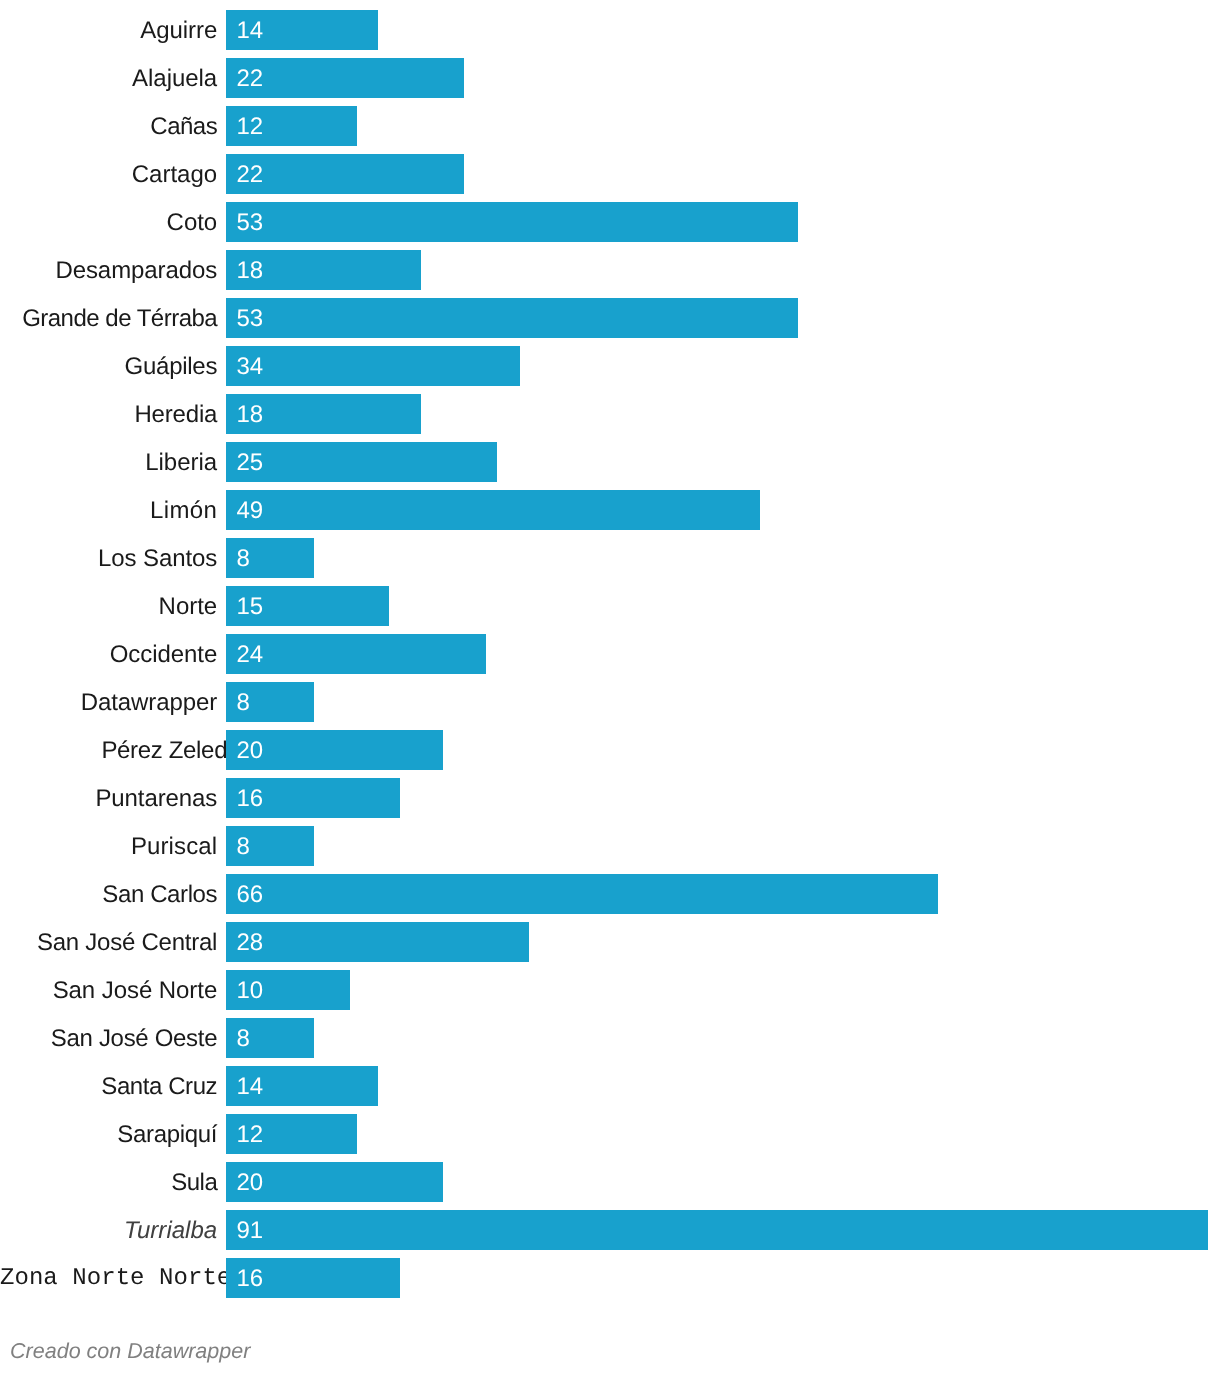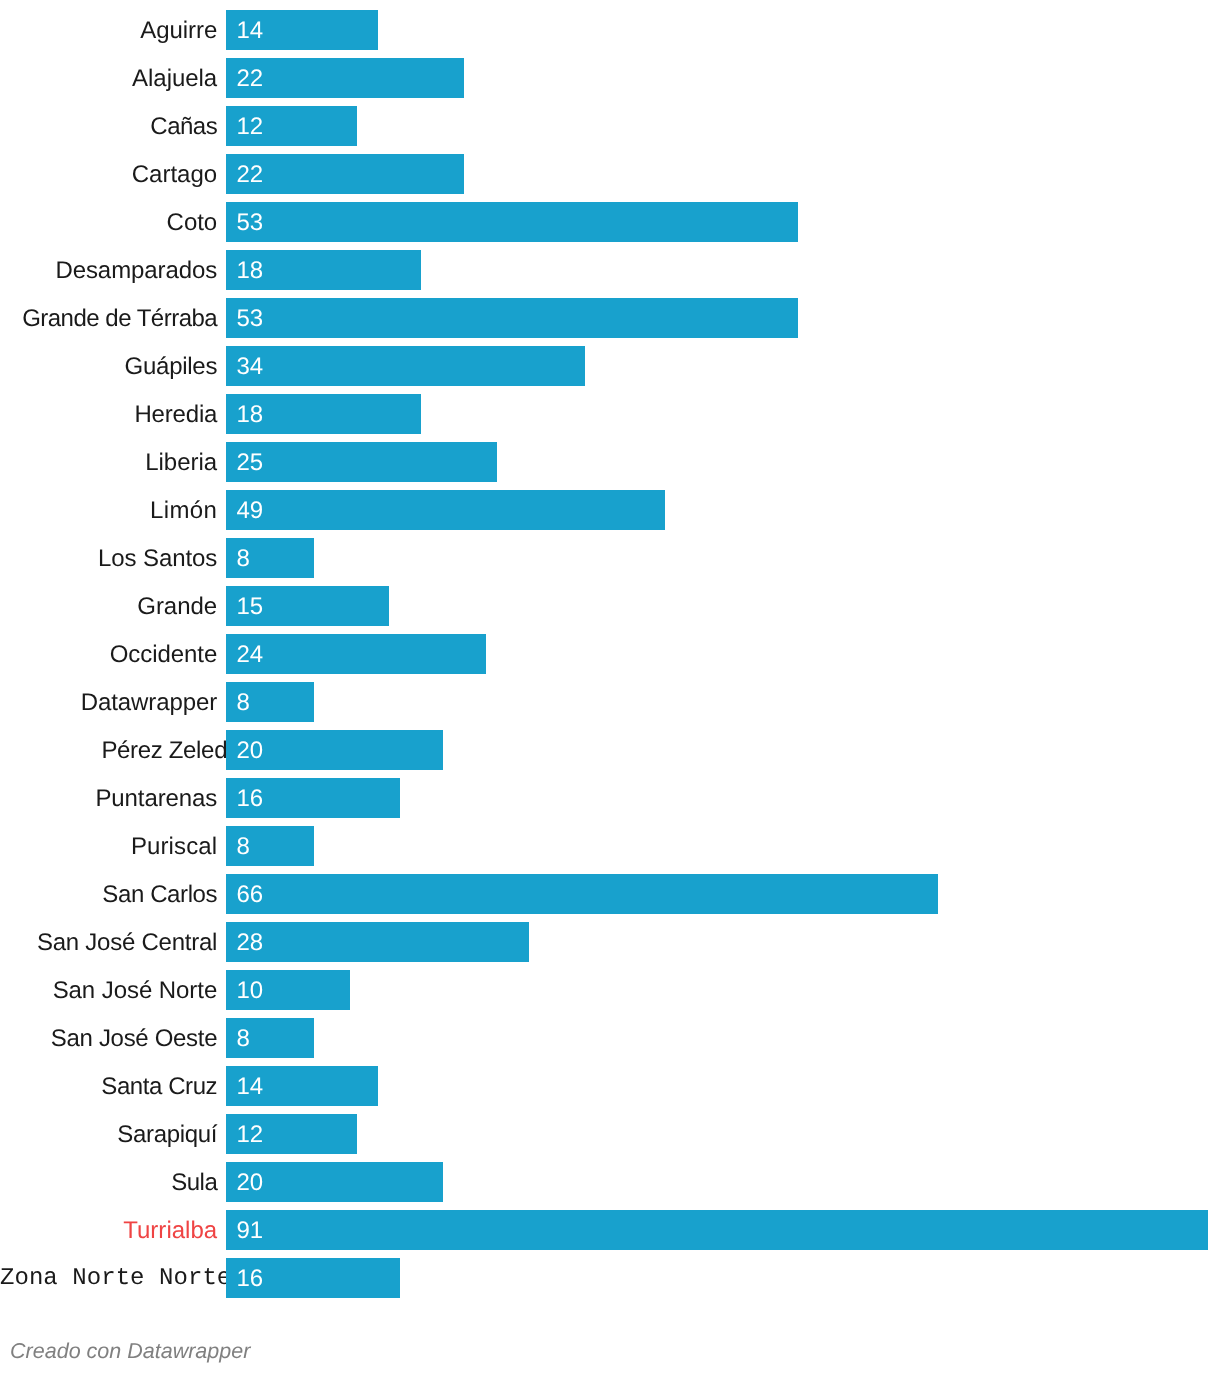--- a/index.html
+++ b/index.html
@@ -77,21 +77,21 @@
    <div class="cat" style="letter-spacing: -0.508px; margin-right: 0.508px; color: rgb(26, 26, 26);">Grande de Térraba</div>
    <div class="barwrap">
     <div class="bar" style="width: 572.163px; background: rgb(24, 161, 205);">
             <span class="val" style="color: rgb(255, 255, 255);">53</span>
           </div>
    </div>
   </div>
   <div class="row">
    <div class="cat" style="letter-spacing: -0.261px; margin-right: 0.261px; color: rgb(26, 26, 26);">Guápiles</div>
    <div class="barwrap">
-    <div class="bar" style="width: 331px; background: rgb(24, 161, 205); padding-left: 28px;">
+    <div class="bar" style="width: 294px; background: rgb(24, 161, 205);">
             <span class="val" style="color: rgb(255, 255, 255);">34</span>
           </div>
    </div>
   </div>
   <div class="row">
    <div class="cat" style="letter-spacing: -0.189px; margin-right: 0.189px; color: rgb(26, 26, 26);">Heredia</div>
    <div class="barwrap">
     <div class="bar" style="width: 195.178px; background: rgb(24, 161, 205);">
             <span class="val" style="color: rgb(255, 255, 255);">18</span>
           </div>
@@ -101,35 +101,35 @@
    <div class="cat" style="letter-spacing: -0.01px; margin-right: 0.01px; color: rgb(26, 26, 26);">Liberia</div>
    <div class="barwrap">
     <div class="bar" style="width: 270.575px; background: rgb(24, 161, 205);">
             <span class="val" style="color: rgb(255, 255, 255);">25</span>
           </div>
    </div>
   </div>
   <div class="row">
    <div class="cat" style="letter-spacing: 0.346px; margin-right: -0.346px; color: rgb(26, 26, 26);">Limón</div>
    <div class="barwrap">
-    <div class="bar" style="width: 439px; background: rgb(24, 161, 205);">
+    <div class="bar" style="width: 534px; background: rgb(24, 161, 205);">
             <span class="val" style="color: rgb(255, 255, 255);">49</span>
           </div>
    </div>
   </div>
   <div class="row">
    <div class="cat" style="letter-spacing: -0.098px; margin-right: 0.098px; color: rgb(26, 26, 26);">Los Santos</div>
    <div class="barwrap">
     <div class="bar" style="width: 87.468px; background: rgb(24, 161, 205);">
             <span class="val" style="color: rgb(255, 255, 255);">8</span>
           </div>
    </div>
   </div>
   <div class="row">
-   <div class="cat" style="letter-spacing: -0.019px; margin-right: 0.019px; color: rgb(26, 26, 26);">Grande</div>
+   <div class="cat" style="letter-spacing: -0.019px; margin-right: 0.019px; color: rgb(26, 26, 26);">Norte</div>
    <div class="barwrap">
     <div class="bar" style="width: 162.865px; background: rgb(24, 161, 205);">
             <span class="val" style="color: rgb(255, 255, 255);">15</span>
           </div>
    </div>
   </div>
   <div class="row">
    <div class="cat" style="letter-spacing: -0.062px; margin-right: 0.062px; color: rgb(26, 26, 26);">Occidente</div>
    <div class="barwrap">
     <div class="bar" style="width: 259.804px; background: rgb(24, 161, 205);">
@@ -219,21 +219,21 @@
   </div>
   <div class="row">
    <div class="cat" style="letter-spacing: -0.555px; margin-right: 0.555px; color: rgb(26, 26, 26);">Sula</div>
    <div class="barwrap">
     <div class="bar" style="width: 216.72px; background: rgb(24, 161, 205);">
             <span class="val" style="color: rgb(255, 255, 255);">20</span>
           </div>
    </div>
   </div>
   <div class="row">
-   <div class="cat" style="letter-spacing: 0.019px; margin-right: -0.019px; color: #ef4444;">Turrialba</div>
+   <div class="cat" style="letter-spacing: 0.019px; margin-right: -0.019px; color: #404040; font-style: italic;">Turrialba</div>
    <div class="barwrap">
     <div class="bar" style="width: 981.461px; background: rgb(24, 161, 205);">
             <span class="val" style="color: rgb(255, 255, 255);">91</span>
           </div>
    </div>
   </div>
   <div class="row">
    <div class="cat" style="letter-spacing: 0.055px; margin-right: -0.055px; color: rgb(26, 26, 26); font-family: Liberation Mono, monospace;">Zona Norte Norte</div>
    <div class="barwrap">
     <div class="bar" style="width: 173.636px; background: rgb(24, 161, 205);">

